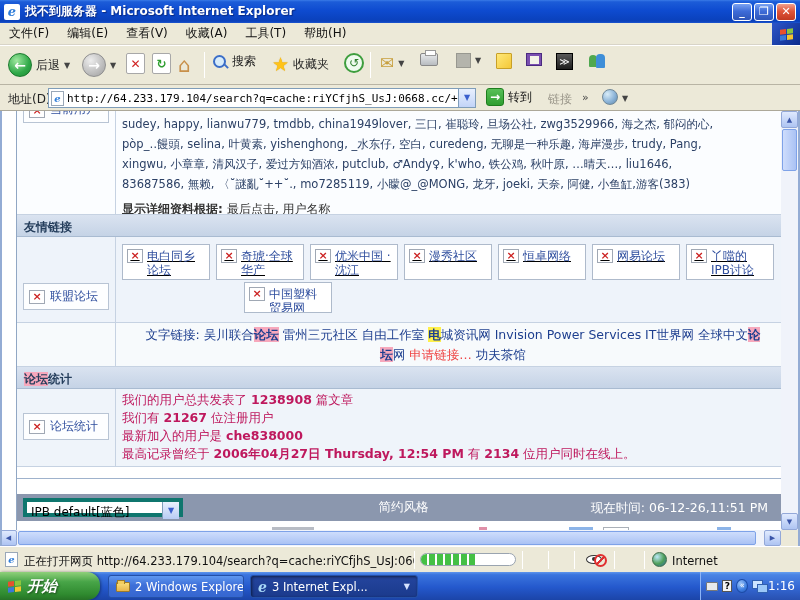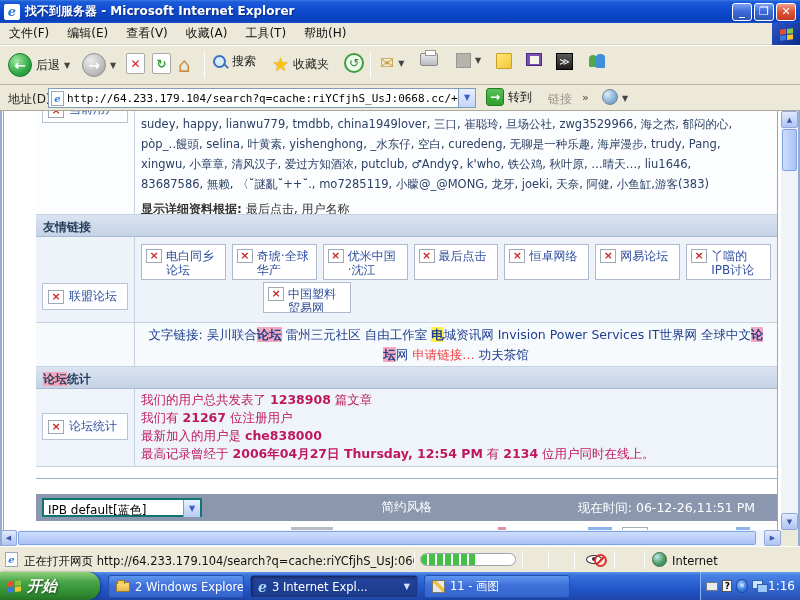--- a/index.html
+++ b/index.html
@@ -76,52 +76,52 @@
   .go-ic { width:18px; height:18px; border-radius:3px; background:linear-gradient(#58C058,#2F9E2F);
     border:1px solid #1E7E1E; color:#fff; font-weight:bold; text-align:center; line-height:16px; }
   .links-lbl { position:absolute; left:548px; top:6px; font-size:12px; color:#9A968A; }
   .chev2 { position:absolute; left:582px; top:6px; font-size:11px; color:#444; }
   .globe-sm { position:absolute; left:602px; top:4px; width:16px; height:16px; border-radius:50%;
     background:radial-gradient(circle at 32% 30%,#D8ECF8,#8CB4D8 55%,#5E86A8); border:1px solid #708898; }
   .globe-drop { position:absolute; left:622px; top:9px; font-size:8px; color:#444; }
 
   
   .pagearea { position:absolute; left:0; top:111px; width:781px; height:419px; background:#fff; overflow:hidden; }
-  .ipb { margin-left:3px; width:775px; border-left:1px solid #91A7C4; border-right:1px solid #91A7C4;padding-left:32px; }
+  .ipb { margin-left:16px; width:775px; border-left:1px solid #91A7C4; border-right:1px solid #91A7C4; }
   .row { display:flex; border-bottom:1px solid #C6D2E2; }
   .cell-side { width:99px; flex:none; border-right:1px solid #C6D2E2; position:relative; overflow:hidden; }
   .cell-main { flex:1; padding:2px 6px; overflow:hidden; }
   .sbox { background:#FDFEFF; border:1px solid #B8C4D4; padding:4px 5px; display:flex; align-items:center; gap:5px;
     font-size:12px; color:#2F4E9E; width:86px; }
   .bimg { width:16px; height:14px; background:#fff; border:1px solid #A0A8B4; flex:none;
     color:#CC2222; font:bold 11px/12px "DejaVu Sans",sans-serif; text-align:center; }
   .bimg::before { content:'×'; }
   .row-users { height:104px; background:#FBFDFF; }
   .box-current { position:absolute; left:6px; top:-18px; height:30px; align-items:flex-end; padding-bottom:4px; }
   .ulines { margin-top:1px; }
   .uline { font-size:11.5px; color:#2C4166; line-height:20px; white-space:nowrap; overflow:hidden; }
   .detail-line { margin-top:7px; font-size:12px; color:#333; }
   .sec-header { height:22px; padding:4px 7px; background:linear-gradient(#DAE3F0,#C5D3E6);
     border-bottom:1px solid #A9BBD1; color:#253E5C; font-weight:bold; font-size:12px; }
   .row-links { height:86px; background:#EEF3FA; }
   .box-alliance { position:absolute; left:6px; top:46px; }
-  .lboxes { display:flex; gap:6px; margin-top:5px; }
+  .lboxes { display:flex; gap:6px; margin-top:5px;text-decoration:underline; }
   .linkbox { width:88px; height:36px; background:#fff; border:1px solid #AEBACB; padding:4px;
     display:flex; gap:4px; overflow:hidden; font-size:12px; color:#2F4E9E; line-height:14px; }
   .linkbox2 { margin-left:122px; margin-top:2px; width:88px; height:31px; }
   .row-textlinks { height:44px; background:#F7FAFC;text-align:center; }
   .tlline { font-size:12.5px; color:#1E3F8F; line-height:20px; white-space:nowrap; overflow:hidden; }
   .row-stats { height:78px; background:#EFF4FA; }
   .box-stats { position:absolute; left:6px; top:24px; }
   .stline { font-size:12.5px; color:#be185d; line-height:18px; white-space:nowrap; }
   .table-end { height:12px; border-bottom:1px solid #9FB2CC; background:#fff; }
   .white-gap { height:15px; background:#fff; }
   .graybar { height:27px; background:#8B97AE; display:flex; align-items:center; position:relative; }
   .skin-select { position:absolute; left:6px; top:4px; width:160px; height:19px; background:#fff;
-    border:2px solid #0f766e; font-size:12px; color:#000; padding:2px 4px; }
+    border:4px solid #0f766e; font-size:12px; color:#000; padding:2px 4px; }
   .skin-drop { position:absolute; right:0; top:0; width:17px; height:17px;
     background:linear-gradient(#E8F0FE,#B8CCF4); border-left:1px solid #7F9DB9; color:#3A5FCD;
     font-size:8px; text-align:center; line-height:17px; }
   .style-name { margin:0 auto; color:#fff; font-weight:normal; font-size:12.5px; }
   .now-time { position:absolute; right:22px; top:6px; color:#fff; font-size:12.5px; }
   .fragstrip { height:10px; background:#fff; position:relative; }
   .frag { position:absolute; top:6px; height:4px; }
 
   
   .vscroll { position:absolute; left:781px; top:111px; width:17px; height:419px; background:#F0F3FA; }
@@ -334,21 +334,21 @@
             <div class="linkbox">
               <span class="bimg"></span>
               <span>奇琥·全球 华产</span>
             </div>
             <div class="linkbox">
               <span class="bimg"></span>
               <span>优米中国 ·沈江</span>
             </div>
             <div class="linkbox">
               <span class="bimg"></span>
-              <span>最后点击</span>
+              <span>漫秀社区</span>
             </div>
             <div class="linkbox">
               <span class="bimg"></span>
               <span>恒卓网络</span>
             </div>
             <div class="linkbox">
               <span class="bimg"></span>
               <span>网易论坛</span>
             </div>
             <div class="linkbox">
@@ -454,24 +454,20 @@
     <div class="task" style="left:108px;width:136px;">
       <span class="folder"></span>
       <span>2 Windows Explorer</span>
 
     </div>
     <div class="task active" style="left:250px;width:168px;">
       <span class="ie-e">e</span>
       <span>3 Internet Expl...</span>
       <span class="tdrop">▼</span>
     </div>
-    <div class="task" style="left:424px;width:146px;">
-      <span class="paint"></span>
-      <span>11 - 画图</span>
-    </div>
     <div class="tray">
       <span class="kbd"></span>
       <span class="helpic">?</span>
       <span class="hidechev">«</span>
       <span class="netic"></span>
       <span class="clock">1:16</span>
     </div>
   </div>
 
 </div>

